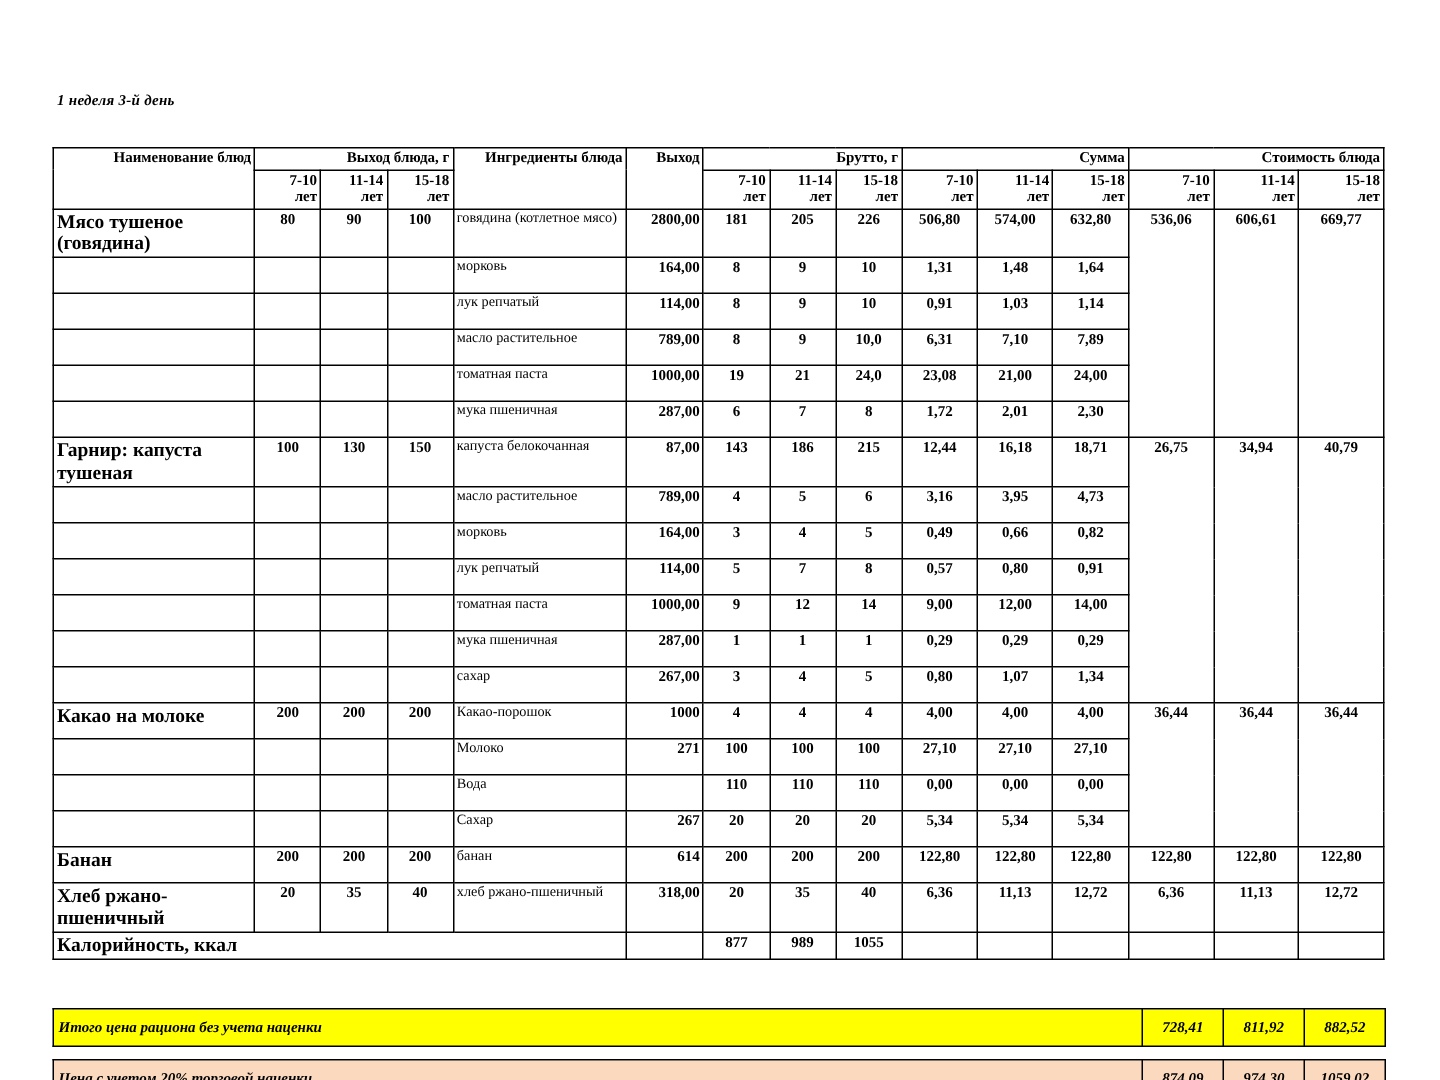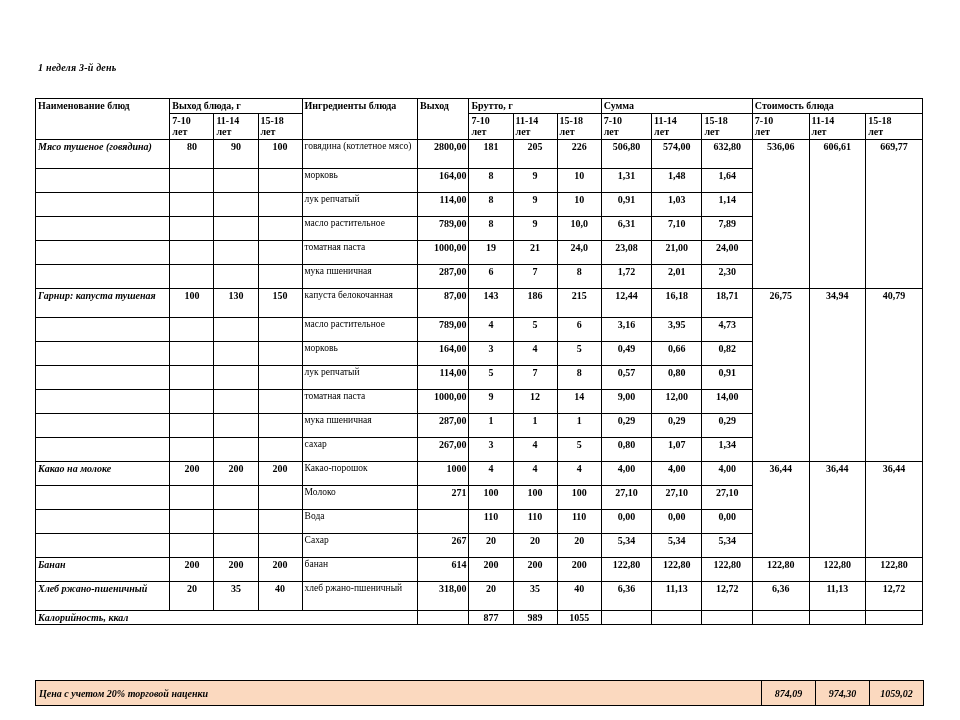--- a/index.html
+++ b/index.html
@@ -40,30 +40,29 @@
     table-layout: fixed;
     font-size: 10px;
   }
   table.menu td, table.menu th {
     border: 1px solid #000000;
     padding: 1px 2px;
     vertical-align: top;
     line-height: 1.15;
   }
   .hdr {
-    text-align: left;
+    text-align: right;
     font-weight: bold;
     vertical-align: middle;
   }
   .mid { vertical-align: middle; }
   td.name {
     font-weight: bold;
-    font-size: 10px;
+    font-size: 13px;
     padding-left: 3px;
-    font-style: italic;
   }
   td.qty {
     text-align: center;
     font-weight: bold;
   }
   td.ingr {
     font-size: 9.5px;
     padding-left: 3px;
     vertical-align: middle;
   }
@@ -461,20 +460,26 @@
   </table>
 
   <table class="totals">
     <colgroup>
       <col style="width:726px">
       <col style="width:54px">
       <col style="width:54px">
       <col style="width:54px">
     </colgroup>
     <tbody>
+      <tr class="row-yellow">
+        <td>Итого цена рациона без учета наценки</td>
+        <td class="tot-val">728,41</td>
+        <td class="tot-val">811,92</td>
+        <td class="tot-val">882,52</td>
+      </tr>
       <tr style="height:6px;border:none">
         <td style="border:none;height:6px"></td>
         <td style="border:none;height:6px"></td>
         <td style="border:none;height:6px"></td>
         <td style="border:none;height:6px"></td>
       </tr>
       <tr class="row-peach">
         <td>Цена с учетом 20% торговой наценки</td>
         <td class="tot-val">874,09</td>
         <td class="tot-val">974,30</td>

